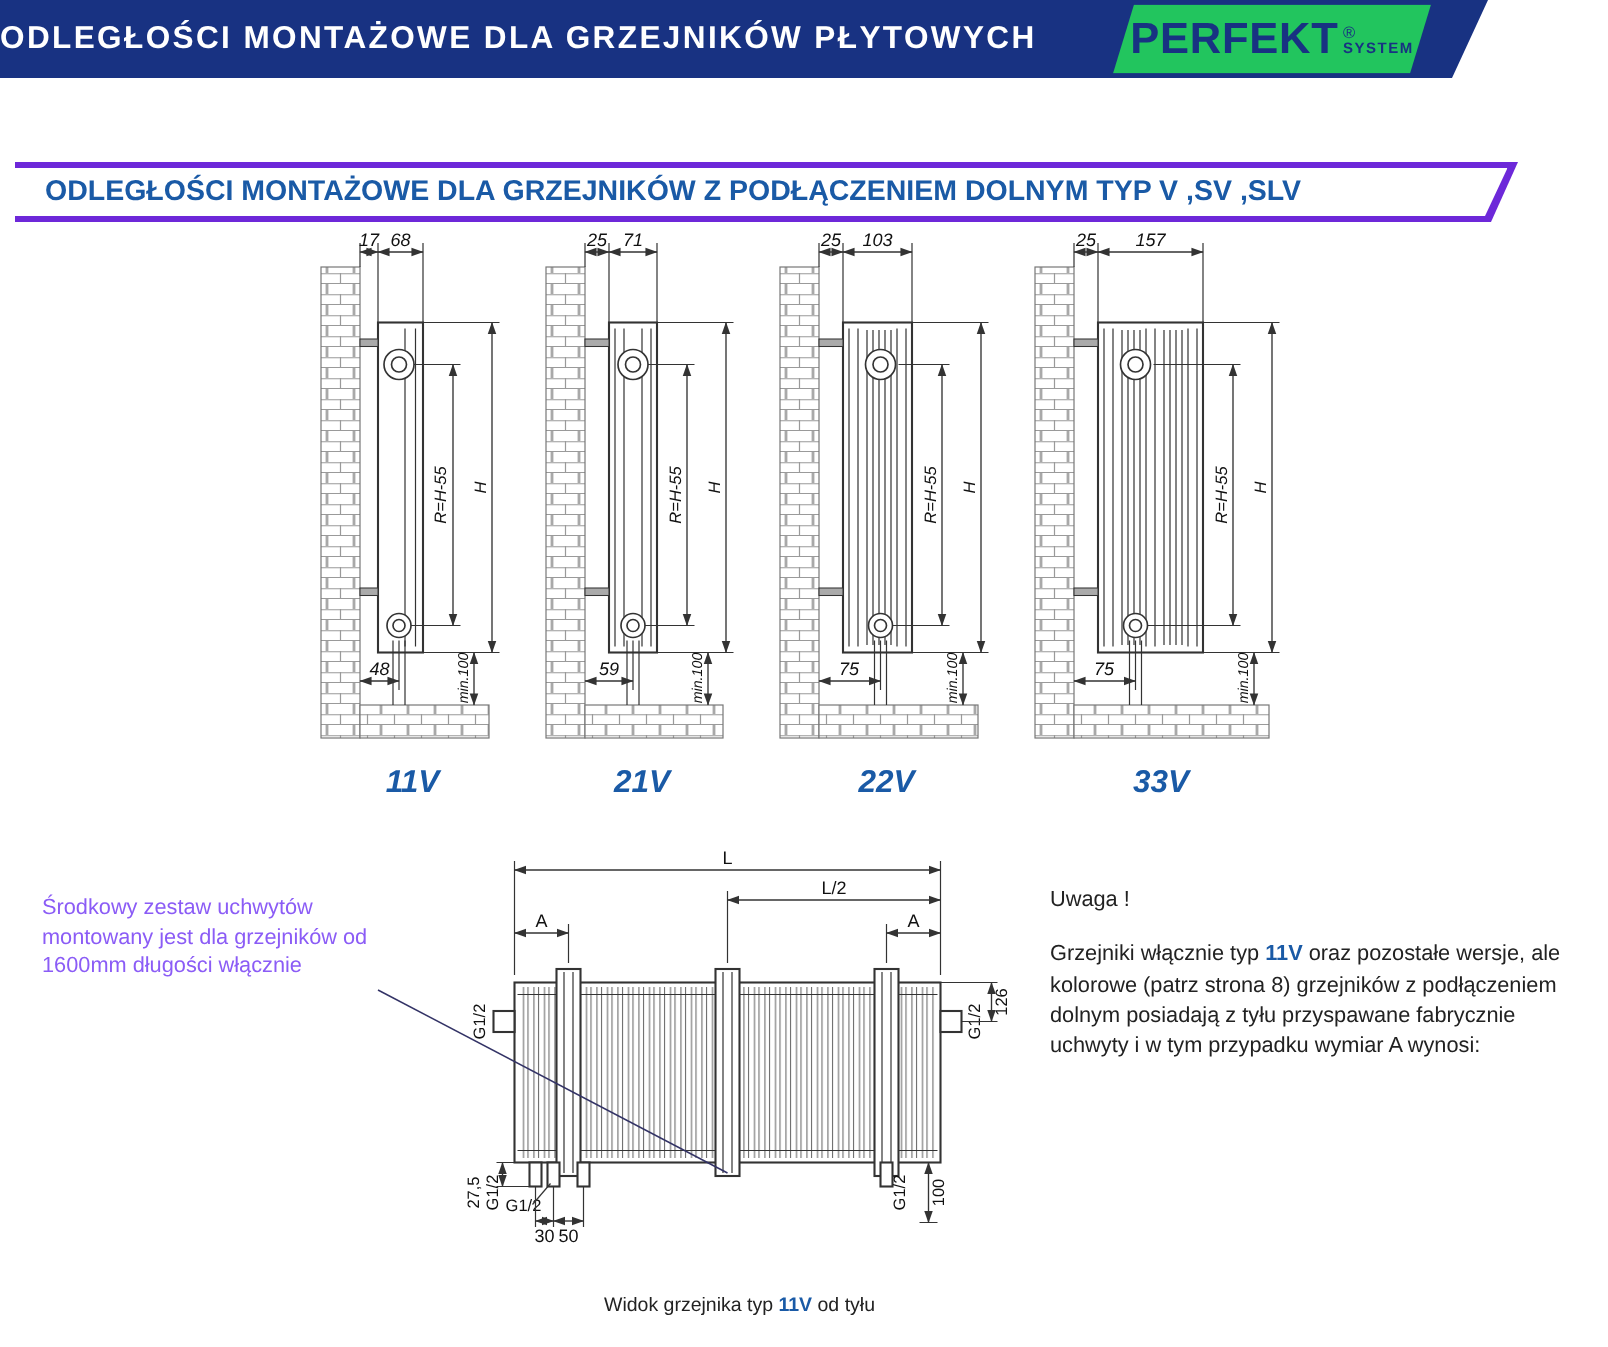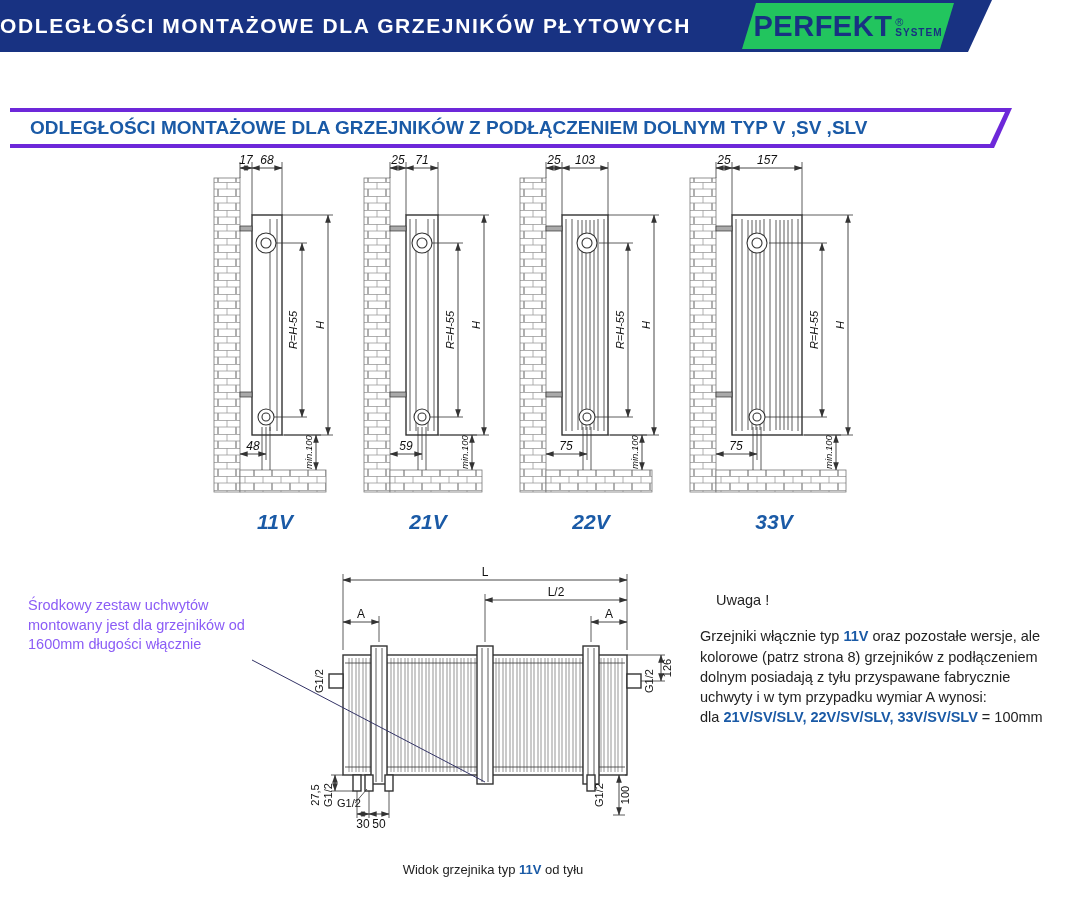--- a/index.html
+++ b/index.html
@@ -50,21 +50,21 @@
   text.d{font-size:12px;fill:#111;text-anchor:middle;}
   text.dr{font-size:11px;fill:#111;text-anchor:middle;}
   text.mini{font-size:9.5px;}
   
   .bottom{position:absolute;left:0;top:560px;width:1072px;height:338px;}
   .note{position:absolute;left:28px;top:36px;width:240px;font-size:14.5px;line-height:1.35;color:#8b5cf6;}
   .rearwrap{position:absolute;left:295px;top:0;}
   .caption{position:absolute;left:303px;top:302px;width:380px;text-align:center;font-size:13px;color:#222;}
   .caption .blue, .notice .blue, .note .blue{color:#1a5aa6;font-weight:bold;}
   .notice{position:absolute;left:700px;top:30px;width:356px;font-size:14.5px;line-height:1.4;color:#222;}
-  .notice .title{margin-bottom:16px;margin-left:16px;}
+  .notice .title{margin-bottom:16px;}
   .leader{position:absolute;left:0;top:0;width:1072px;height:338px;pointer-events:none;}
 </style>
 </head>
 <body>
 
 <svg width="0" height="0" style="position:absolute">
   <defs>
     <marker id="arr" viewBox="0 0 10 10" refX="9.5" refY="5" markerWidth="9" markerHeight="9" orient="auto-start-reverse">
       <path d="M0,1.5 L10,5 L0,8.5 z" fill="#333"></path>
     </marker>
@@ -320,20 +320,19 @@
     </svg>
   </div>
 
   <div class="caption">
     <span>Widok grzejnika typ </span><span class="blue">11V</span><span> od tyłu</span>
   </div>
 
   <div class="notice">
     <div class="title">Uwaga !</div>
     <div><span>Grzejniki włącznie typ </span><span class="blue">11V</span><span> oraz pozostałe wersje, ale kolorowe (patrz strona 8) grzejników z podłączeniem dolnym posiadają z tyłu przyspawane fabrycznie uchwyty i w tym przypadku wymiar A wynosi:</span></div>
-    <div><span>dla </span><span class="blue">21V/SV/SLV, 22V/SV/SLV, 33V/SV/SLV</span><span> = 100mm</span></div>
   </div>
 
   <svg class="leader">
     <line x1="252" y1="100" x2="485" y2="222" stroke="#336" stroke-width="1"></line>
   </svg>
 
 </div>
 
 </body></html>

